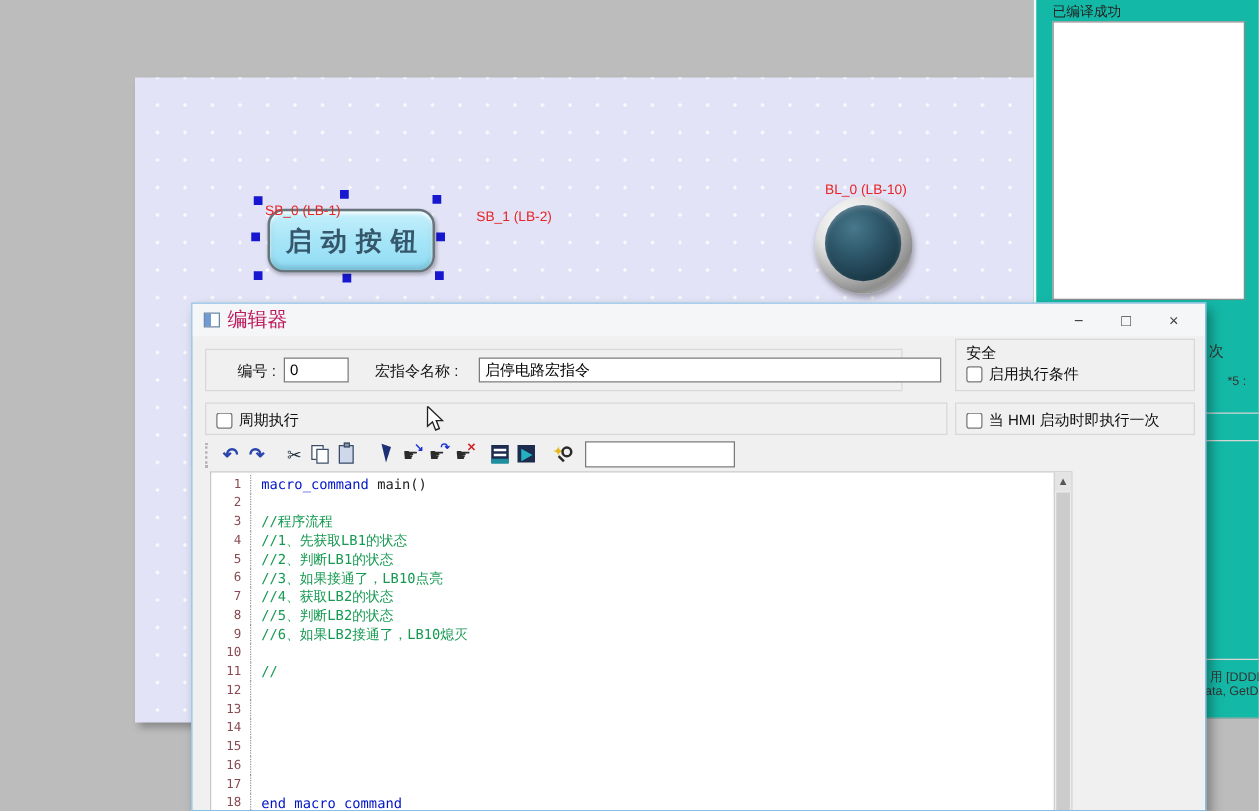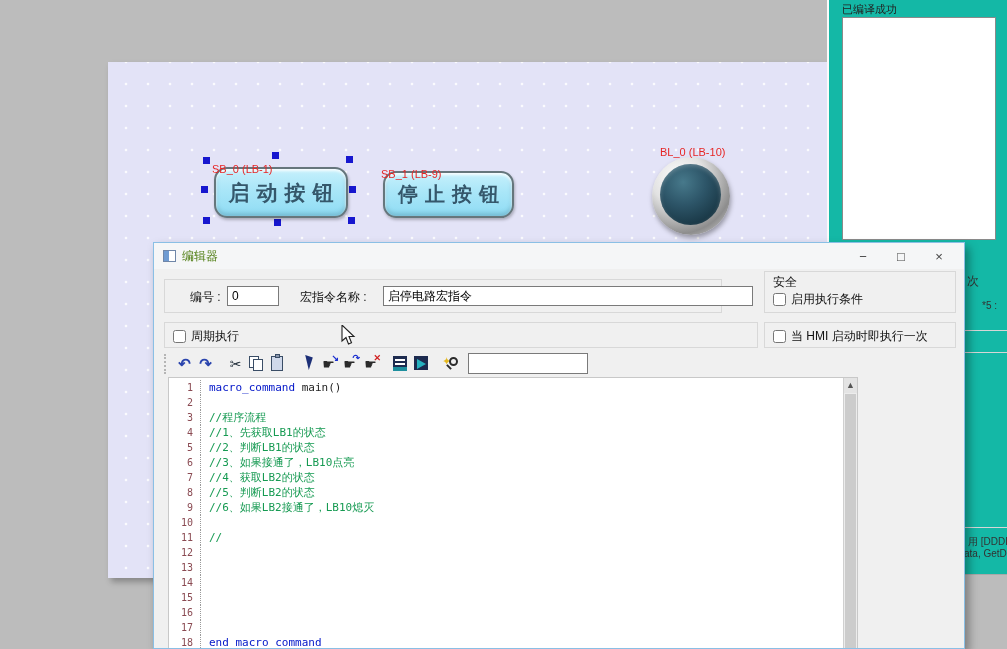--- a/index.html
+++ b/index.html
@@ -47,21 +47,21 @@
   .sliver-line { position:absolute; height:1px; background:#d6d6d6; left:136px; width:60px; }
 
   
   .dialog {
     position:absolute; left:153px; top:242px; width:812px; height:407px;
     background:#f0f0f0; border:1px solid #8abfe5; box-shadow:4px 5px 9px rgba(0,0,0,.35);
     overflow:hidden; font-size:12px; color:#111;
   }
   .titlebar { position:absolute; left:0; top:0; width:100%; height:26px; background:#f5f6f7; display:flex; align-items:center; }
   .title-icon { width:13px; height:12px; margin:0 6px 0 9px; border:1px solid #6f86a8; background:linear-gradient(90deg,#6f9bd2 45%,#ffffff 45%); }
-  .title-text { font-size:12px; color:#4d7c0f; }
+  .title-text { font-size:16px; color:#be185d; }
   .winbtns { position:absolute; right:6px; top:0; height:26px; display:flex; }
   .winbtn { width:38px; height:26px; display:flex; align-items:center; justify-content:center; color:#444; font-size:13px; }
   .groupbox { position:absolute; border:1px solid #d8d8d8; background:#f0f0f0; }
   .fld-label { position:absolute; top:10px; }
   .txtinput { position:absolute; height:20px; border:1px solid #7a7a7a; background:#fff; font-size:12px; padding:0 4px; font-family:"Liberation Sans",sans-serif; }
   .chkrow { position:absolute; display:flex; align-items:center; gap:5px; }
   .chkrow input { width:13px; height:13px; }
 
   
   .toolbar { position:absolute; left:10px; top:108px; width:700px; height:25px; display:flex; align-items:center; }
@@ -116,24 +116,21 @@
     <div class="handle" style="left:95px;top:155px"></div>
     <div class="handle" style="left:166px;top:157px"></div>
     <div class="handle" style="left:240px;top:155px"></div>
   </div>
 
   <div class="hmi-button" style="left:106px;top:105px;width:134px;height:51px">
     <span>启动按钮</span>
   </div>
   <div class="obj-label" style="left:104px;top:101px">SB_0 (LB-1)</div>
 
-  <div class="hmi-button" style="left:275px;top:109px;width:131px;height:47px;font-size:20px">
-    <span>停止按钮</span>
-  </div>
-  <div class="obj-label" style="left:273px;top:106px">SB_1 (LB-9)</div>
+  <div class="obj-label" style="left:273px;top:106px">SB_1 (LB-2)</div>
 
   <div class="obj-label" style="left:552px;top:84px">BL_0 (LB-10)</div>
   <div class="lamp-outer" style="left:544px;top:95px">
     <div class="lamp-inner"></div>
   </div>
 </div>
 
 <div class="compile-panel">
   <div class="compile-status">已编译成功</div>
   <div class="compile-box"></div>

